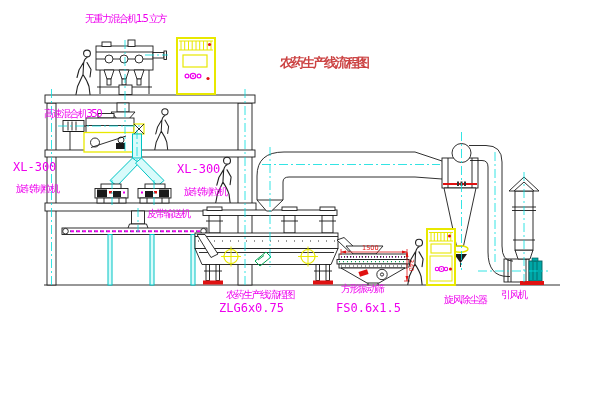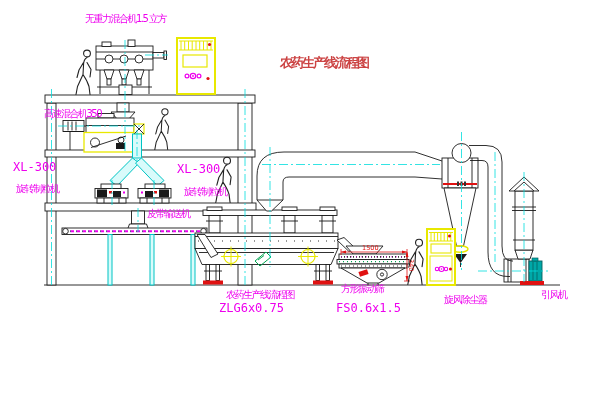--- a/index.html
+++ b/index.html
@@ -314,18 +314,18 @@
 
   <div class="lbl sm" style="left:147px;top:209px;">皮带输送机</div>
 
   <div class="lbl sm" style="left:226px;top:290px;">农药生产线流程图</div>
   <div class="lbl cadf model-md" style="left:219px;top:302px;">ZLG6x0.75</div>
 
   <div class="lbl sm" style="left:341px;top:284px;">方形振动筛</div>
   <div class="lbl cadf model-md" style="left:336px;top:302px;text-align:right;">FS0.6x1.5</div>
 
   <div class="lbl sm" style="left:444px;top:295px;">旋风除尘器</div>
-  <div class="lbl sm" style="left:541px;top:290px;">引风机</div>
+  <div class="lbl sm" style="left:501px;top:290px;">引风机</div>
 
   <div class="dim" style="left:362px;top:244px;">1500</div>
   <div class="dim rot" style="left:415px;top:259px;">340</div>
 
 </div>
 
 </body></html>

